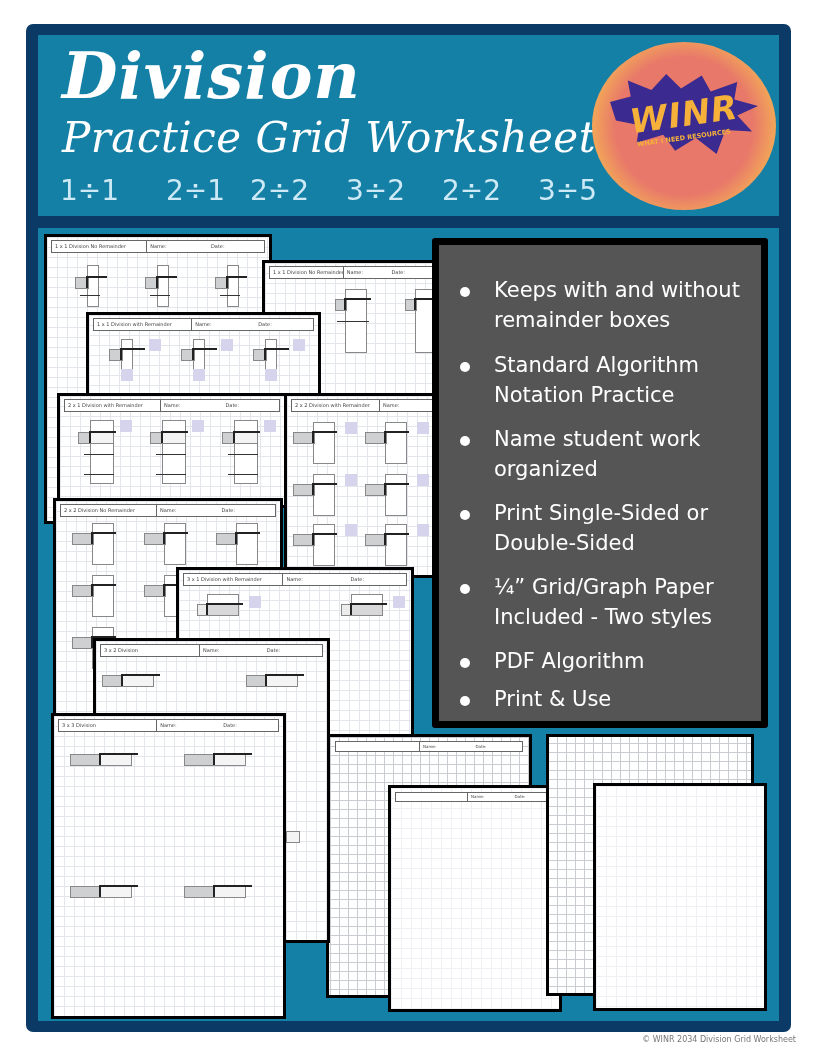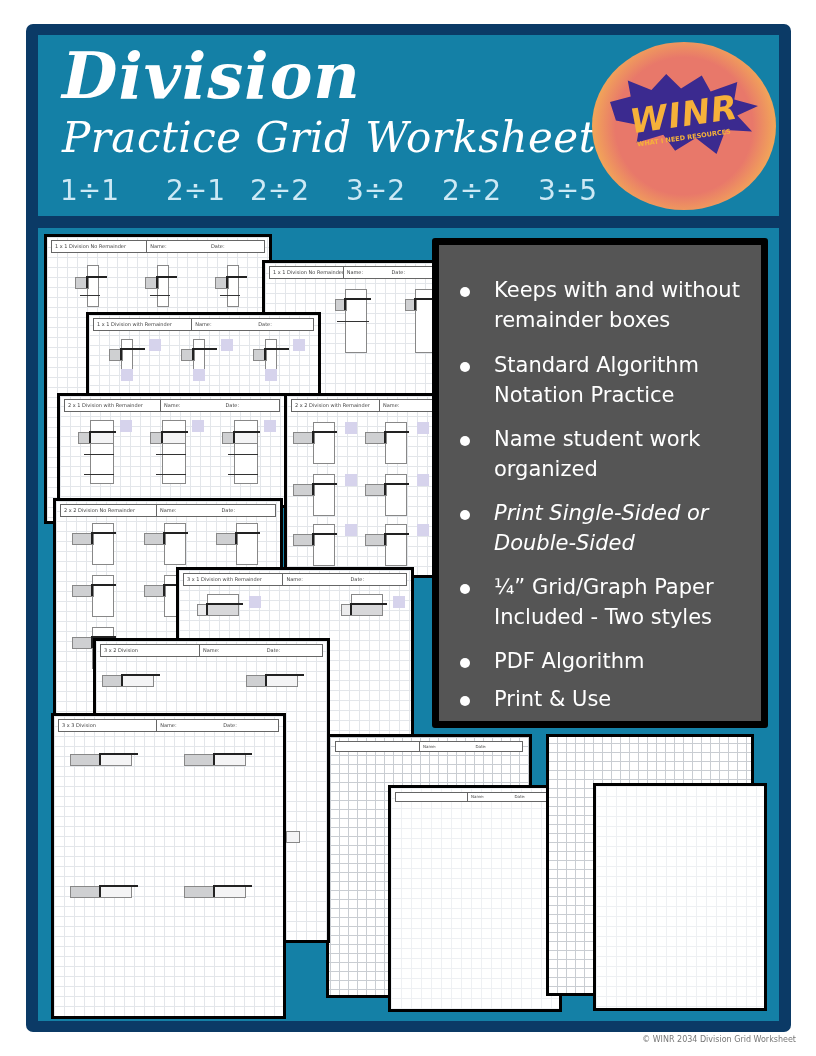--- a/index.html
+++ b/index.html
@@ -371,20 +371,20 @@
 
 <div class="sheet plain-grid" style="left:546px; top:734px; width:208px; height:262px; background-position: 8px 6px;"></div>
 
 <div class="sheet light-grid" style="left:593px; top:783px; width:174px; height:228px;"></div>
 
 <div class="features">
   <ul class="feat-list">
     <li class="feat" style="top:30px;">Keeps with and without remainder boxes</li>
     <li class="feat" style="top:105px;">Standard Algorithm Notation  Practice</li>
     <li class="feat" style="top:179px;">Name student work organized</li>
-    <li class="feat" style="top:253px;font-style:italic;">Print Single-Sided  or Double-Sided</li>
+    <li class="feat" style="top:253px;">Print Single-Sided  or Double-Sided</li>
     <li class="feat" style="top:327px;">¼” Grid/Graph  Paper Included - Two styles</li>
     <li class="feat" style="top:401px;">PDF  Algorithm</li>
     <li class="feat" style="top:439px;">Print &amp; Use</li>
   </ul>
 </div>
 
 <div class="copyright">© WINR 2034  Division Grid Worksheet</div>
 
 </body></html>

